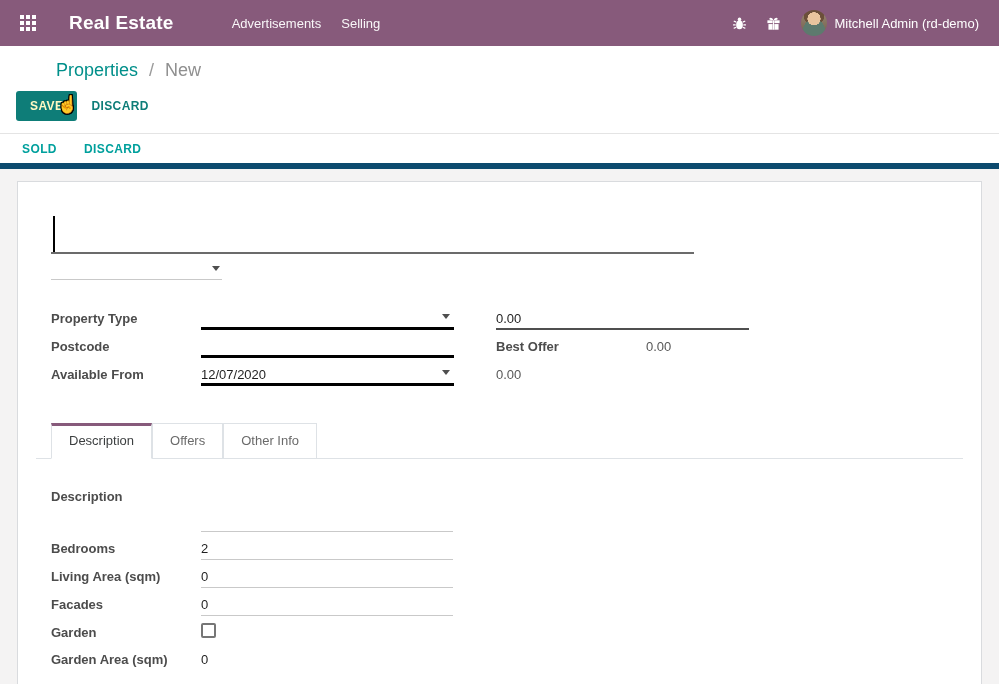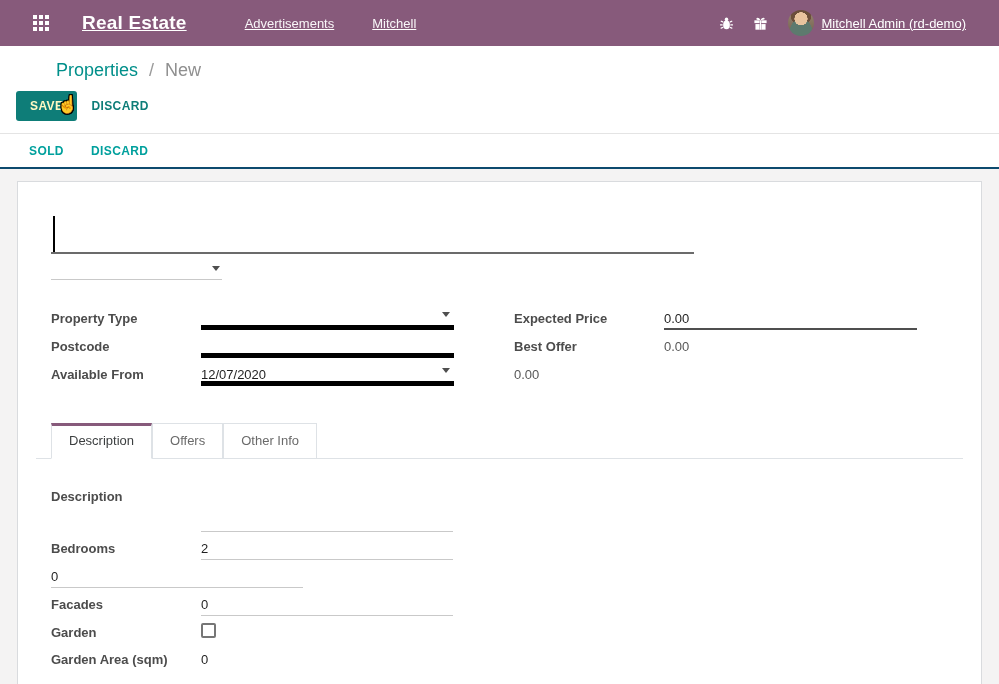--- a/index.html
+++ b/index.html
@@ -1,26 +1,26 @@
 <!DOCTYPE html>
 <html style="--navbar-bg: #875A7B; --primary-button: #0e7d78; --link-teal: #00a09d; --breadcrumb-link: #008f8a; --tab-accent: #875A7B;"><head>
 <meta charset="utf-8">
 <style>
   * { margin:0; padding:0; box-sizing:border-box; }
   html,body { width:999px; height:684px; overflow:hidden; background:#fff;
     font-family:"Liberation Sans", sans-serif; }
 
   
   .navbar { height:46px; background:var(--navbar-bg,#875A7B); display:flex;
-    align-items:center; padding:0 33px; color:#fff;text-decoration:underline; }
+    align-items:center; padding:0 20px; color:#fff; }
   .grid-icon { display:grid; grid-template-columns:repeat(3,4px);
     grid-template-rows:repeat(3,4px); gap:2px; cursor:pointer; }
   .grid-icon span { background:#fff; width:4px; height:4px; }
   .brand { font-size:19px; font-weight:bold; margin-left:33px; letter-spacing:.2px; }
-  .nav-menu { display:flex; margin-left:56px; gap:34px; }
+  .nav-menu { display:flex; margin-left:56px; gap:16px; }
   .nav-item { font-size:13px; color:rgba(255,255,255,.95); cursor:pointer; padding:4px 2px; }
   .nav-right { margin-left:auto; display:flex; align-items:center; }
   .nav-ico { width:34px; text-align:center; cursor:pointer; }
   .avatar { width:26px; height:26px; border-radius:50%; margin-left:10px;
     background:
       radial-gradient(circle at 50% 34%, #e8c49e 0 30%, rgba(0,0,0,0) 31%),
       radial-gradient(circle at 50% 78%, #5d7a6e 0 45%, rgba(0,0,0,0) 46%),
       radial-gradient(circle at 50% 20%, #6b4f3a 0 42%, rgba(0,0,0,0) 43%),
       linear-gradient(#9a8670,#70604e); }
   .username { font-size:13px; margin-left:8px; color:#fff; }
@@ -34,48 +34,48 @@
   .btn-save { background:var(--primary-button,#0e7d78); color:#fef9c3; border:none;
     font-size:12px; font-weight:bold; letter-spacing:.4px; padding:8px 14px;
     border-radius:3px; cursor:pointer; font-family:inherit; }
   .btn-discard { background:none; border:none; color:var(--primary-button,#0e7d78);
     font-size:12px; font-weight:bold; letter-spacing:.4px; margin-left:14px;
     cursor:pointer; font-family:inherit; }
   .cursor-glyph { position:absolute; left:57px; top:13px; font-size:17px; color:#fff;
     text-shadow:-1px -1px 0 #000, 1px -1px 0 #000, -1px 1px 0 #000, 1px 1px 0 #000;
     pointer-events:none; }
 
-  .statusbar { height:36px; border-top:1px solid #e4e4e4; border-bottom:2px solid #0c4a6e;
-    display:flex; align-items:center; padding-left:29px; gap:27px; background:#fff;
+  .statusbar { height:36px; border-top:1px solid #e4e4e4; border-bottom:6px solid #0c4a6e;
+    display:flex; align-items:center; padding-left:22px; gap:27px; background:#fff;
     box-shadow:0 1px 2px rgba(0,0,0,.04); }
   .status-btn { background:none; border:none; color:var(--link-teal,#00a09d);
     font-size:12px; font-weight:bold; letter-spacing:.4px; cursor:pointer; font-family:inherit; }
 
   
   .content { height:516px; background:#f4f3f3; padding:12px 17px 0; }
   .sheet { background:#fff; border:1px solid #d9dbde; min-height:560px;
     padding:30px 18px 0; }
 
   .title-block { margin-left:15px; }
   .title-input { width:643px; height:42px; border-bottom:2px solid #6b6b6b;
     position:relative; cursor:text; }
   .text-caret { position:absolute; left:2px; top:4px; width:2px; height:36px; background:#000; }
   .subtitle-select { width:171px; height:26px; border-bottom:1px solid #c9c9c9;
     position:relative; cursor:pointer; }
   .caret-down { position:absolute; width:0; height:0; border-left:4px solid transparent;
     border-right:4px solid transparent; border-top:5px solid #4f4f4f; }
   .subtitle-select .caret-down { right:2px; bottom:8px; }
 
-  .fields { display:flex; margin-left:15px; margin-top:28px;gap:18px; }
+  .fields { display:flex; margin-left:15px; margin-top:28px; }
   .fgroup { width:403px; }
   .fgroup + .fgroup { margin-left:42px; }
   .frow { display:flex; margin-bottom:6px; }
   .flabel { width:150px; font-size:13px; font-weight:bold; color:#4c4c4c; padding-top:3px; }
   .fcontrol { width:253px; height:22px; font-size:13px; color:#1f1f1f;
-    border-bottom:5px solid #000000; position:relative; padding-top:3px; cursor:text; }
+    border-bottom:3px solid #000000; position:relative; padding-top:3px; cursor:text; }
   .fcontrol .caret-down { right:4px; bottom:8px; }
   .fcontrol.required { border-bottom:2px solid #4f4f4f; }
   .fcontrol.readonly { border-bottom:none; color:#585858; cursor:default; }
 
   
   .tabbar { margin-top:31px; border-bottom:1px solid #dee2e6; display:flex;
     padding-left:15px; }
   .tab { font-size:13px; padding:9px 17px 10px; cursor:pointer; background:#fff;
     border:1px solid #dee2e6; border-bottom:none; color:#6a6a6a; }
   .tab.active { border-top:3px solid var(--tab-accent,#875A7B); padding-top:7px;
@@ -106,21 +106,21 @@
       <span></span>
       <span></span>
       <span></span>
       <span></span>
       <span></span>
       <span></span>
   </div>
   <div class="brand">Real Estate</div>
   <nav class="nav-menu">
     <span class="nav-item">Advertisements</span>
-    <span class="nav-item">Mitchell</span>
+    <span class="nav-item">Selling</span>
   </nav>
   <div class="nav-right">
     <span class="nav-ico">
       <svg width="15" height="15" viewBox="0 0 16 16" fill="#fff">
         <ellipse cx="8" cy="9.5" rx="3.6" ry="4.6"></ellipse>
         <circle cx="8" cy="3.6" r="1.9"></circle>
         <rect x="1" y="8.8" width="3" height="1.3" rx=".6"></rect>
         <rect x="12" y="8.8" width="3" height="1.3" rx=".6"></rect>
         <rect x="1.6" y="5.2" width="3" height="1.3" rx=".6" transform="rotate(25 3 6)"></rect>
         <rect x="11.4" y="5.2" width="3" height="1.3" rx=".6" transform="rotate(-25 13 6)"></rect>
@@ -194,21 +194,20 @@
           <span class="flabel">Available From</span>
           <span class="fcontrol">
             <span>12/07/2020</span>
             <span class="caret-down"></span>
           </span>
         </div>
       </div>
 
       <div class="fgroup">
         <div class="frow">
-          <span class="flabel">Expected Price</span>
           <span class="fcontrol required">
             <span>0.00</span>
           </span>
         </div>
         <div class="frow">
           <span class="flabel">Best Offer</span>
           <span class="fcontrol readonly">
             <span>0.00</span>
           </span>
         </div>
@@ -233,20 +232,21 @@
           <span></span>
         </span>
       </div>
       <div class="drow">
         <span class="dlabel">Bedrooms</span>
         <span class="dcontrol">
           <span>2</span>
         </span>
       </div>
       <div class="drow">
+        <span class="dlabel">Living Area (sqm)</span>
         <span class="dcontrol">
           <span>0</span>
         </span>
       </div>
       <div class="drow">
         <span class="dlabel">Facades</span>
         <span class="dcontrol">
           <span>0</span>
         </span>
       </div>

